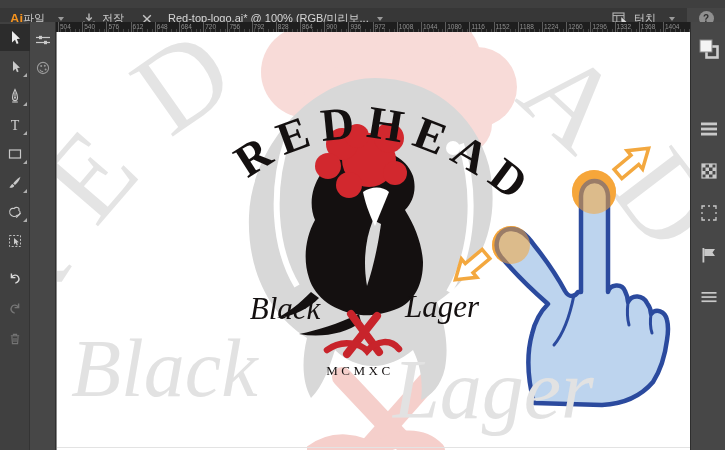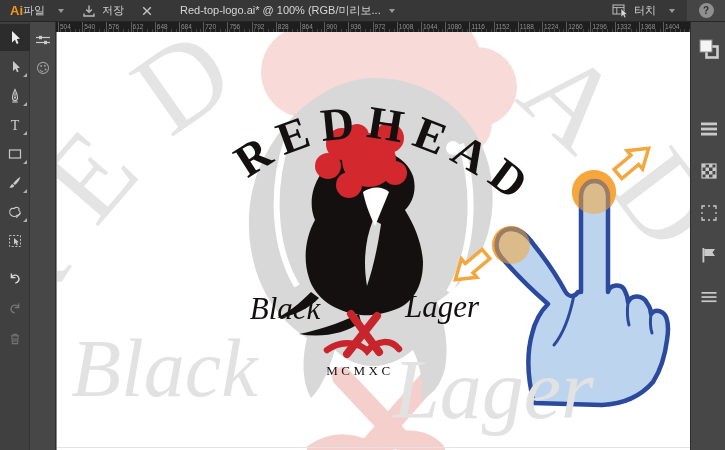--- a/index.html
+++ b/index.html
@@ -4,34 +4,34 @@
 <style>
   * { margin:0; padding:0; box-sizing:border-box; }
   html,body { background:#2b2b2b; }
   #app {
     position:relative; width:725px; height:450px; overflow:hidden;
     background:#3f3f3f; font-family:"Liberation Sans", sans-serif;
     -webkit-font-smoothing:antialiased;
   }
   
   .titlebar {
-    position:absolute; left:0; top:0; width:725px; height:22px;
+    position:absolute; left:0; top:8px; width:725px; height:22px;
     background:#373737; border-bottom:1px solid #262626;
     display:flex; align-items:center; color:#cfcfcf; font-size:11px;
   }
   .app-badge { margin-left:10px; color:#f7941e; font-weight:bold; font-size:13px; letter-spacing:0; }
   .menu-item { cursor:default; }
   .caret { width:0; height:0; border-left:3.5px solid transparent; border-right:3.5px solid transparent; border-top:4px solid #9a9a9a; display:inline-block; }
   .caret.m { margin-left:13px; }
   .tb-icon { display:inline-flex; align-items:center; }
   .tb-icon svg { display:block; }
   .save-group { display:flex; align-items:center; margin-left:18px; }
   .save-label { margin-left:6px; }
   .close-x { margin-left:18px; display:flex; }
-  .doc-title { margin-left:28px; color:#d6d6d6; white-space:nowrap; }
+  .doc-title { margin-left:16px; color:#d6d6d6; white-space:nowrap; }
   .doc-caret { margin-left:8px; }
   .tb-right { margin-left:auto; display:flex; align-items:center; height:100%; }
   .ws-label { margin-left:5px; }
   .help-zone { width:38px; height:100%; background:#454545; margin-left:12px; display:flex; align-items:center; justify-content:center; }
   .help-circle { width:15px; height:15px; border-radius:50%; background:#8f8f8f; color:#2e2e2e; font-size:10px; font-weight:bold; display:flex; align-items:center; justify-content:center; }
   
   .ruler {
     position:absolute; left:56px; top:22px; width:634px; height:10px;
     background:#1e1e1e; overflow:hidden;
     background-image:repeating-linear-gradient(90deg,#454545 0 1px,transparent 1px 4.84px);

